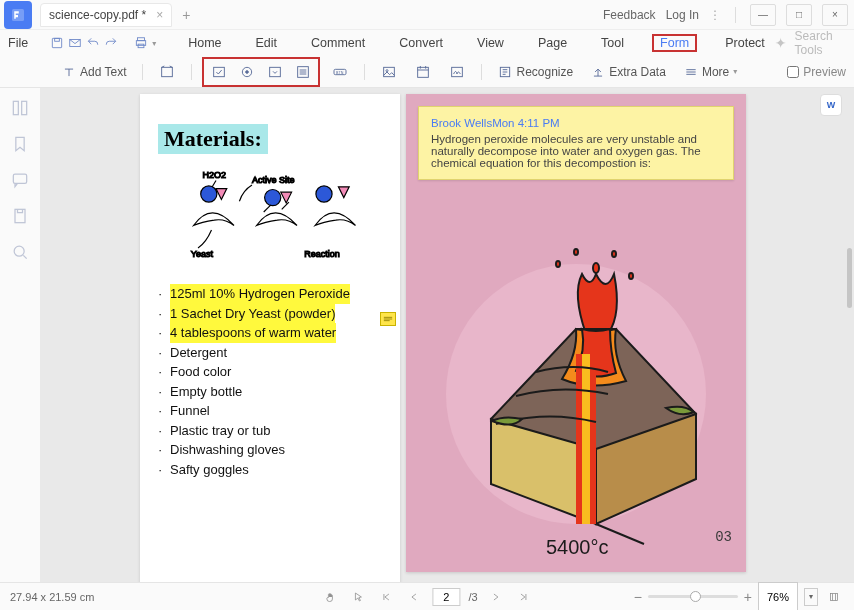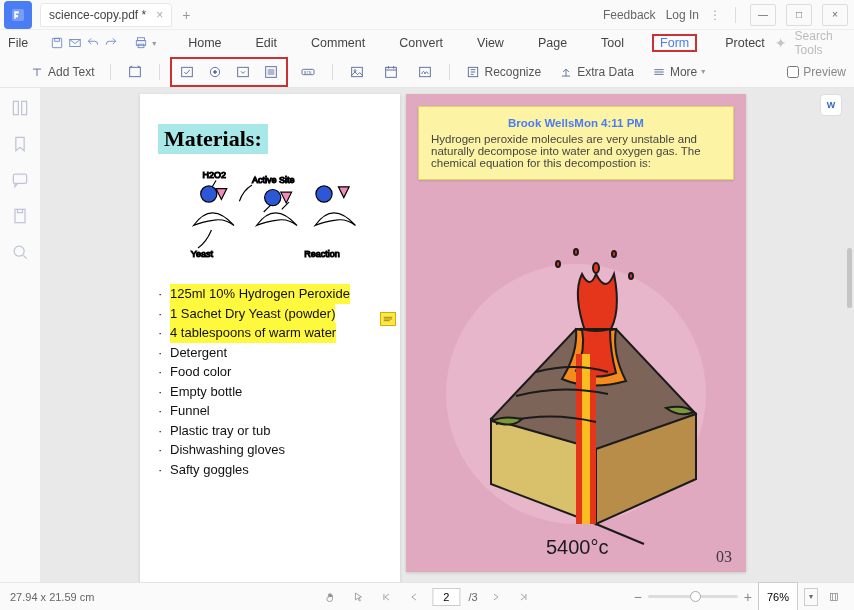--- a/index.html
+++ b/index.html
@@ -15,21 +15,21 @@
 .menubar{height:26px;display:flex;align-items:center;padding:0 8px;gap:4px;font-size:12.5px;color:#444}
 .menubar .file{margin-right:6px}
 .mini-icn{width:22px;height:22px;display:flex;align-items:center;justify-content:center;color:#6b86c7;cursor:pointer}
 .mini-icn svg{width:14px;height:14px;stroke:#6b86c7;fill:none;stroke-width:1.5}
 .sep-v{width:1px;height:16px;background:#ddd;margin:0 4px}
 .menu-tabs{display:flex;gap:22px;margin-left:10px}
 .menu-tabs span{padding:2px 6px;cursor:pointer}
 .menu-tabs .active{color:#4a7cf3;border:2px solid #c83232;padding:0 6px}
 .menubar-right{margin-left:auto;display:flex;align-items:center;gap:8px;color:#999}
 .search-tools{font-size:12px;color:#bbb}
-.toolbar{height:32px;display:flex;align-items:center;padding:0 8px 0 24px;gap:6px;border-bottom:1px solid #e5e5e5;font-size:12px;color:#555}
+.toolbar{height:32px;display:flex;align-items:center;padding:0 8px 0 56px;gap:6px;border-bottom:1px solid #e5e5e5;font-size:12px;color:#555}
 .addtext{display:flex;align-items:center;gap:4px;padding:0 6px;cursor:pointer}
 .tool-icn{width:28px;height:24px;display:flex;align-items:center;justify-content:center;cursor:pointer}
 .tool-icn svg{width:16px;height:16px;stroke:#5a6d9a;fill:none;stroke-width:1.4}
 .form-group{display:flex;border:2px solid #c83232;padding:1px}
 .tool-btn{display:flex;align-items:center;gap:4px;padding:0 6px;cursor:pointer}
 .caret{font-size:8px;color:#999}
 .preview{margin-left:auto;display:flex;align-items:center;gap:4px;color:#888}
 .preview input{width:12px;height:12px}
 .workspace{position:absolute;top:88px;bottom:28px;left:0;right:0;display:flex}
 .leftbar{width:40px;background:#fafafa;display:flex;flex-direction:column;align-items:center;padding-top:10px;gap:18px}
@@ -44,23 +44,23 @@
 .diagram{margin-top:12px;display:flex;justify-content:center}
 .diagram svg{width:180px;height:110px}
 .list{margin-top:8px;font-size:13px;line-height:1.5;color:#111}
 .list .row{display:flex}
 .list .dot{width:12px;color:#111}
 .hl{background:#fff93d}
 .note-marker{position:absolute;right:4px;top:218px;width:16px;height:14px;background:#ffe54a;border:1px solid #c9b200;display:flex;align-items:center;justify-content:center}
 .note-marker svg{width:10px;height:8px;stroke:#8a7a00;stroke-width:1}
 .page-right{width:340px;height:478px;background:#e0a9bf;padding:12px;position:relative;overflow:hidden}
 .sticky{background:#fdf3a4;border:1px solid #e0d36e;padding:10px 12px;font-size:11.5px;color:#444;box-shadow:0 1px 2px rgba(0,0,0,.12)}
-.sticky-head{display:flex;justify-content:center;font-weight:700;color:#4a7cf3;margin-bottom:4px}
+.sticky-head{display:flex;justify-content:flex-start;font-weight:400;color:#4a7cf3;margin-bottom:4px}
 .pink-bg{position:absolute;left:40px;top:170px;width:260px;height:260px;border-radius:50%;background:#e8b6ca}
-.pagenum{position:absolute;bottom:6px;right:14px;color:#3a3a3a;font-size:16px;font-family:Liberation Serif, serif}
+.pagenum{position:absolute;bottom:27px;right:14px;color:#3a3a3a;font-size:14px;font-family:Liberation Mono, monospace}
 .boom{position:absolute;left:18px;top:150px;font-family:"Comic Sans MS",cursive;color:#fff;font-size:28px;letter-spacing:1px}
 .volcano{position:absolute;left:30px;top:130px}
 .word-badge{position:absolute;top:6px;right:12px;width:22px;height:22px;background:#fff;border:1px solid #ddd;border-radius:4px;display:flex;align-items:center;justify-content:center;color:#3264c8;font-size:9px;font-weight:700}
 .scroll-ind{position:absolute;right:2px;top:160px;width:5px;height:60px;background:#c5c5c5;border-radius:3px}
 .statusbar{position:absolute;bottom:0;left:0;right:0;height:28px;background:#fafafa;border-top:1px solid #e5e5e5;display:flex;align-items:center;padding:0 10px;font-size:11px;color:#666;gap:8px}
 .status-center{position:absolute;left:50%;transform:translateX(-50%);display:flex;align-items:center;gap:8px}
 .pgbox{border:1px solid #ccc;width:28px;height:18px;text-align:center;font-size:11px}
 .nav-icn{width:20px;height:18px;display:flex;align-items:center;justify-content:center;cursor:pointer}
 .nav-icn svg{width:12px;height:12px;stroke:#888;fill:none;stroke-width:1.5}
 .status-right{margin-left:auto;display:flex;align-items:center;gap:6px}

